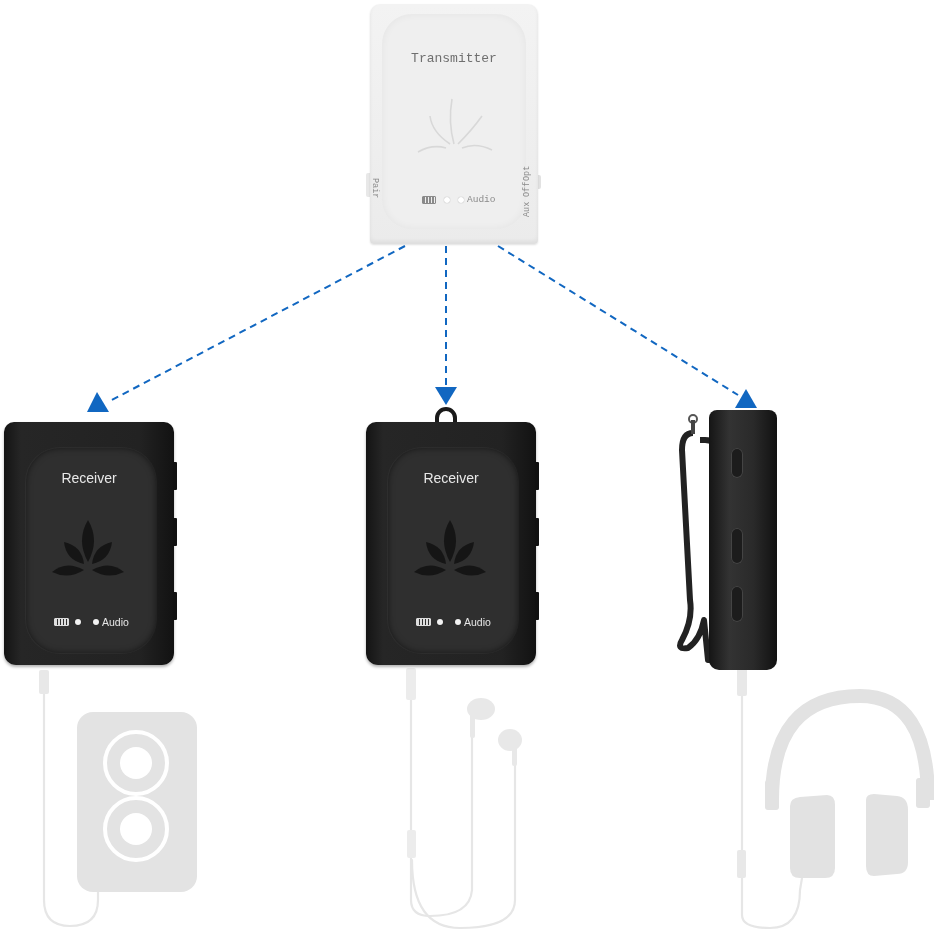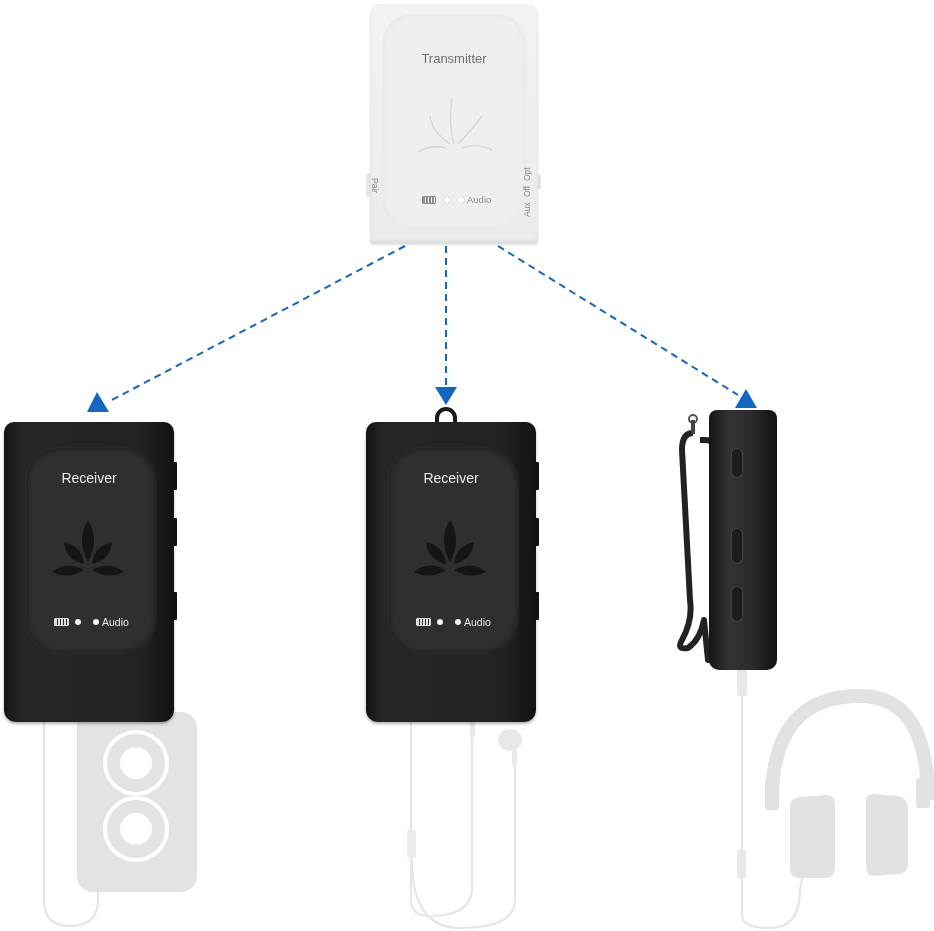--- a/index.html
+++ b/index.html
@@ -5,41 +5,41 @@
     html, body { margin: 0; padding: 0; background: #ffffff; }
     body { width: 934px; height: 931px; position: relative; overflow: hidden;
            font-family: "Liberation Sans", sans-serif; }
     .abs { position: absolute; }
     svg { position: absolute; left: 0; top: 0; }
 
     
     .tx { left: 370px; top: 4px; width: 168px; height: 240px;
           background: linear-gradient(180deg, #f3f3f3 0%, #ebebeb 100%);
           border-radius: 10px 10px 4px 4px;
-          box-shadow: inset 0 -3px 4px rgba(0,0,0,0.06), 0 1px 2px rgba(0,0,0,0.12); }
+          box-shadow: inset 0 -3px 4px rgba(0,0,0,0.06), 0 1px 2px rgba(0,0,0,0.12); font-family: Liberation Mono, monospace; }
     .tx-face { position: absolute; left: 12px; top: 10px; width: 144px; height: 215px;
                border-radius: 30px; background: #efefef;
                box-shadow: inset 0 0 8px rgba(0,0,0,0.05); }
     .tx-title { position: absolute; left: 0; width: 168px; top: 47px; text-align: center;
                 font-size: 13px; color: #6f6f6f; }
     .tx-leds { position: absolute; left: 52px; top: 190px; font-size: 9.5px; color: #8a8a8a;
                display: flex; align-items: center; gap: 8px; }
     .batt { width: 12px; height: 6px; border: 1px solid #8a8a8a; border-radius: 1px;
             background: repeating-linear-gradient(90deg, #8a8a8a 0 2px, transparent 2px 3px); }
     .led { width: 6px; height: 6px; border-radius: 50%; background: #fff;
            box-shadow: 0 0 1px rgba(0,0,0,0.4); }
     .side-label { position: absolute; font-size: 8.5px; color: #8a8a8a;
                   transform-origin: left top; white-space: nowrap; }
     .tx-pair { left: 366px; top: 173px; width: 10px; height: 24px; background: #e8e8e8;
                border-radius: 2px; }
     .tx-switch { left: 535px; top: 175px; width: 6px; height: 14px; background: #e2e2e2;
                  border-radius: 2px; }
 
     
-    .rx { width: 170px; height: 300px; background: linear-gradient(90deg,#141414 0%,#262626 10%,#222 80%,#121212 100%);
+    .rx { width: 170px; height: 243px; background: linear-gradient(90deg,#141414 0%,#262626 10%,#222 80%,#121212 100%);
           border-radius: 10px 10px 12px 12px; box-shadow: 0 2px 3px rgba(0,0,0,0.3); }
     .rx-face { position: absolute; left: 22px; top: 26px; width: 130px; height: 205px;
                border-radius: 34px; background: #2f2f2f;
                box-shadow: inset 0 0 6px rgba(0,0,0,0.5), 0 0 0 1px rgba(255,255,255,0.04); }
     .rx-title { position: absolute; left: 0; width: 170px; top: 48px; text-align: center;
                 color: #e8e8e8; font-size: 14px; }
     .rx-leds { position: absolute; left: 50px; top: 194px; font-size: 10.5px; color: #e6e6e6;
                display: flex; align-items: center; gap: 6px; }
     .rx .batt { border-color: #ddd; background: repeating-linear-gradient(90deg,#ddd 0 2px,transparent 2px 3px); width: 13px; height: 6px; }
     .rx .led { background: #f2f2f2; }

